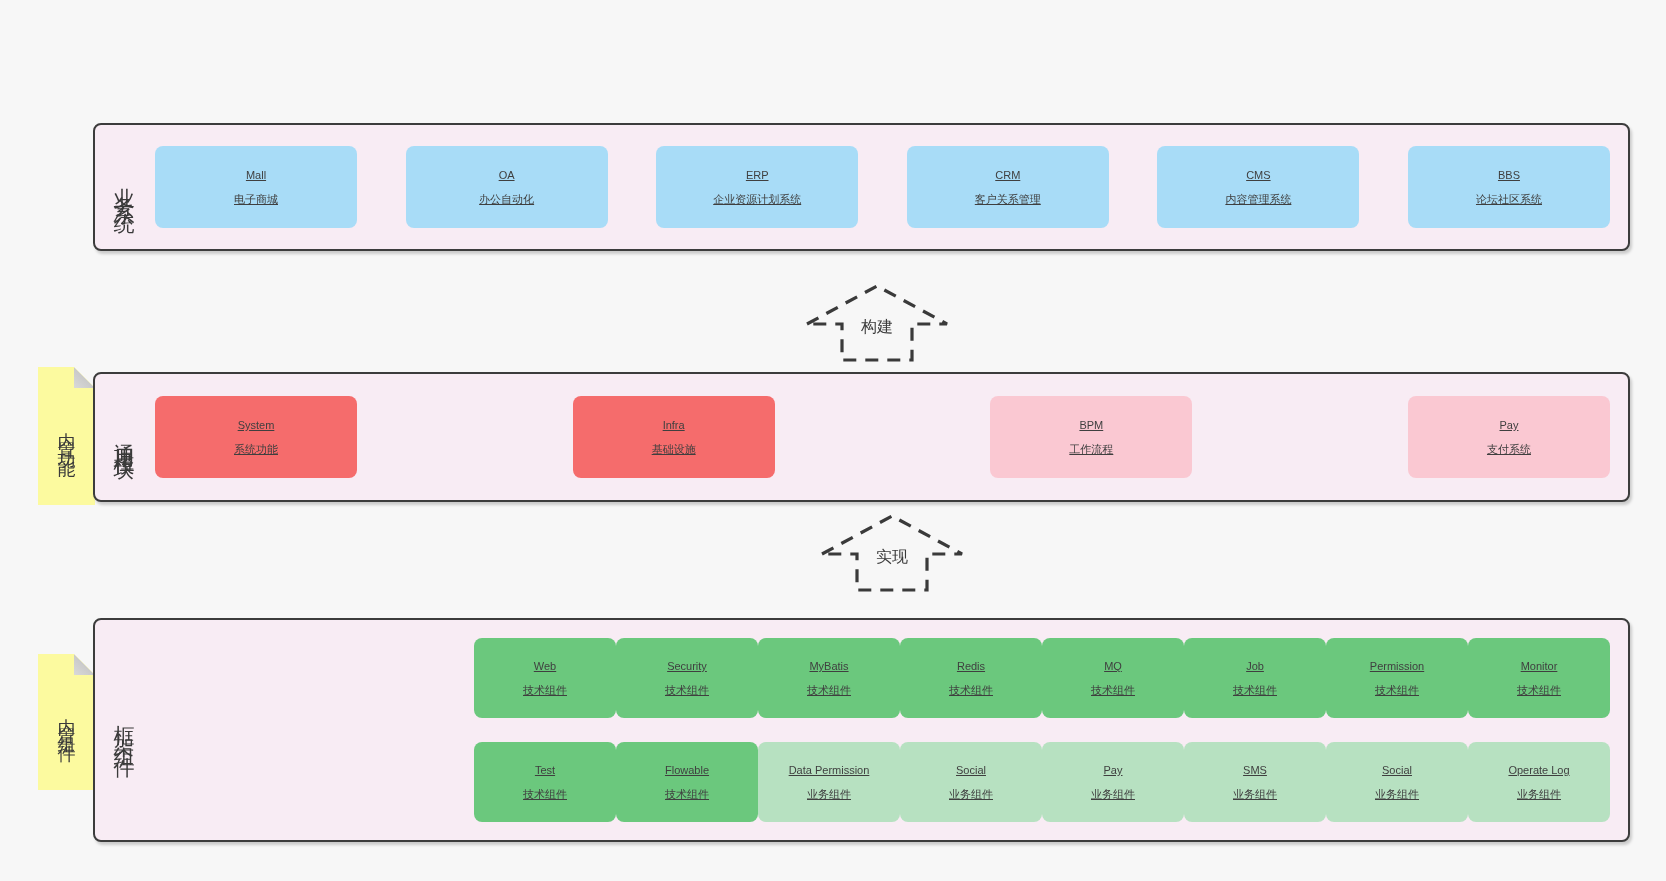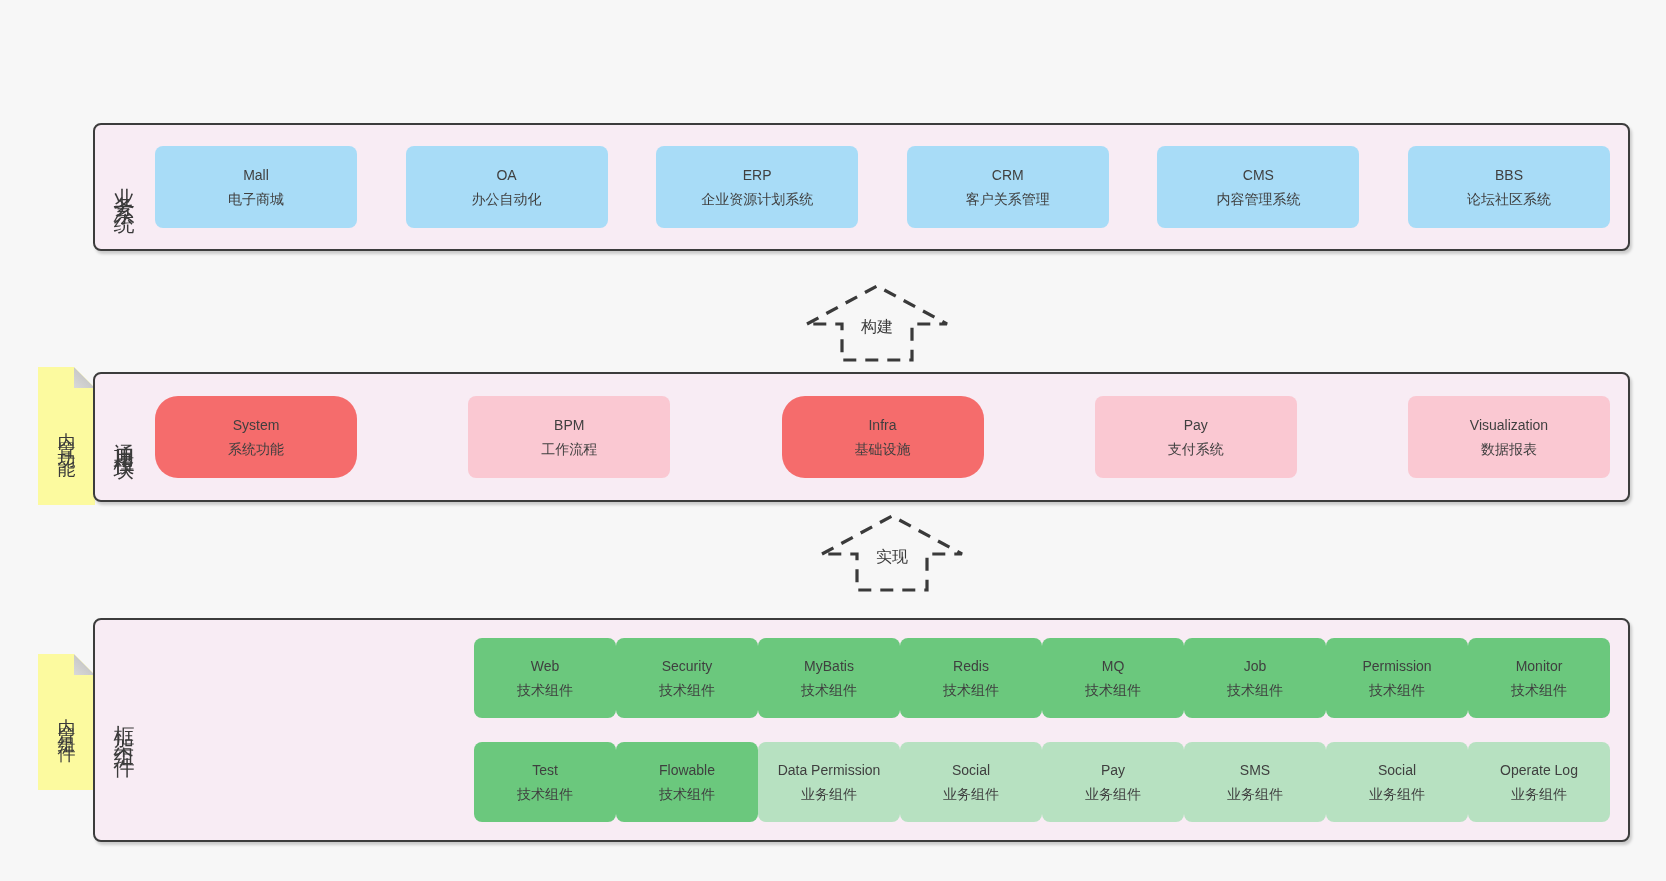--- a/index.html
+++ b/index.html
@@ -31,27 +31,28 @@
   .band-content{
     flex:1;display:flex;align-items:center;justify-content:space-between;
     padding:0 18px 0 2px;
   }
   .band--bot .band-content{flex-direction:column;justify-content:center;gap:24px;}
   .band-row{width:100%;display:flex;justify-content:flex-end;}
   
   .box{
     box-sizing:border-box;border-radius:8px;
     display:flex;flex-direction:column;align-items:center;justify-content:center;
-    text-align:center;font-size:14px;line-height:24px;color:#3f3f3f;
+    text-align:center;font-size:11px;line-height:24px;color:#3f3f3f;
     padding:4px 16px;
+    text-decoration:underline;
   }
   .band--top .box,.band--mid .box{width:202px;height:82px;}
   .band--bot .box{width:142px;height:80px;}
   .box.blue{background:var(--blue,#a8dcf7);}
-  .box.red{background:var(--red,#f56c6c);border-radius:23px;}
+  .box.red{background:var(--red,#f56c6c);}
   .box.pink{background:var(--pink,#fac8d2);}
   .box.green{background:var(--green,#6bc87d);}
   .box.lightgreen{background:var(--lightgreen,#b7e1c1);}
   
   .sticky{
     position:absolute;left:38px;width:57px;z-index:1;
     background:var(--yellow,#fcfa9f);
     clip-path:polygon(0 0,calc(100% - 21px) 0,100% 21px,100% 100%,0 100%);
     display:flex;align-items:center;justify-content:center;
   }
@@ -120,35 +121,31 @@
   <div class="sticky-fold"></div>
   <span class="sticky-label">内置功能</span>
 </div>
 <section class="band band--mid">
   <div class="band-label">通用模块</div>
   <div class="band-content">
       <div class="box red">
         <div>System</div>
         <div>系统功能</div>
       </div>
+      <div class="box red">
+        <div>Infra</div>
+        <div>基础设施</div>
+      </div>
       <div class="box pink">
         <div>BPM</div>
         <div>工作流程</div>
       </div>
-      <div class="box red">
-        <div>Infra</div>
-        <div>基础设施</div>
-      </div>
       <div class="box pink">
         <div>Pay</div>
         <div>支付系统</div>
-      </div>
-      <div class="box pink">
-        <div>Visualization</div>
-        <div>数据报表</div>
       </div>
     </div>
 </section>
 
 <div class="arrow arrow--impl">
   <svg viewBox="0 0 150 88">
     <path d="M5 46 L75 8 L145 46 L110 46 L110 82 L40 82 L40 46 Z" fill="none" stroke="#3a3a3a" stroke-width="3.2" stroke-dasharray="13 9"></path>
   </svg>
   <span class="arrow-label">实现</span>
 </div>

